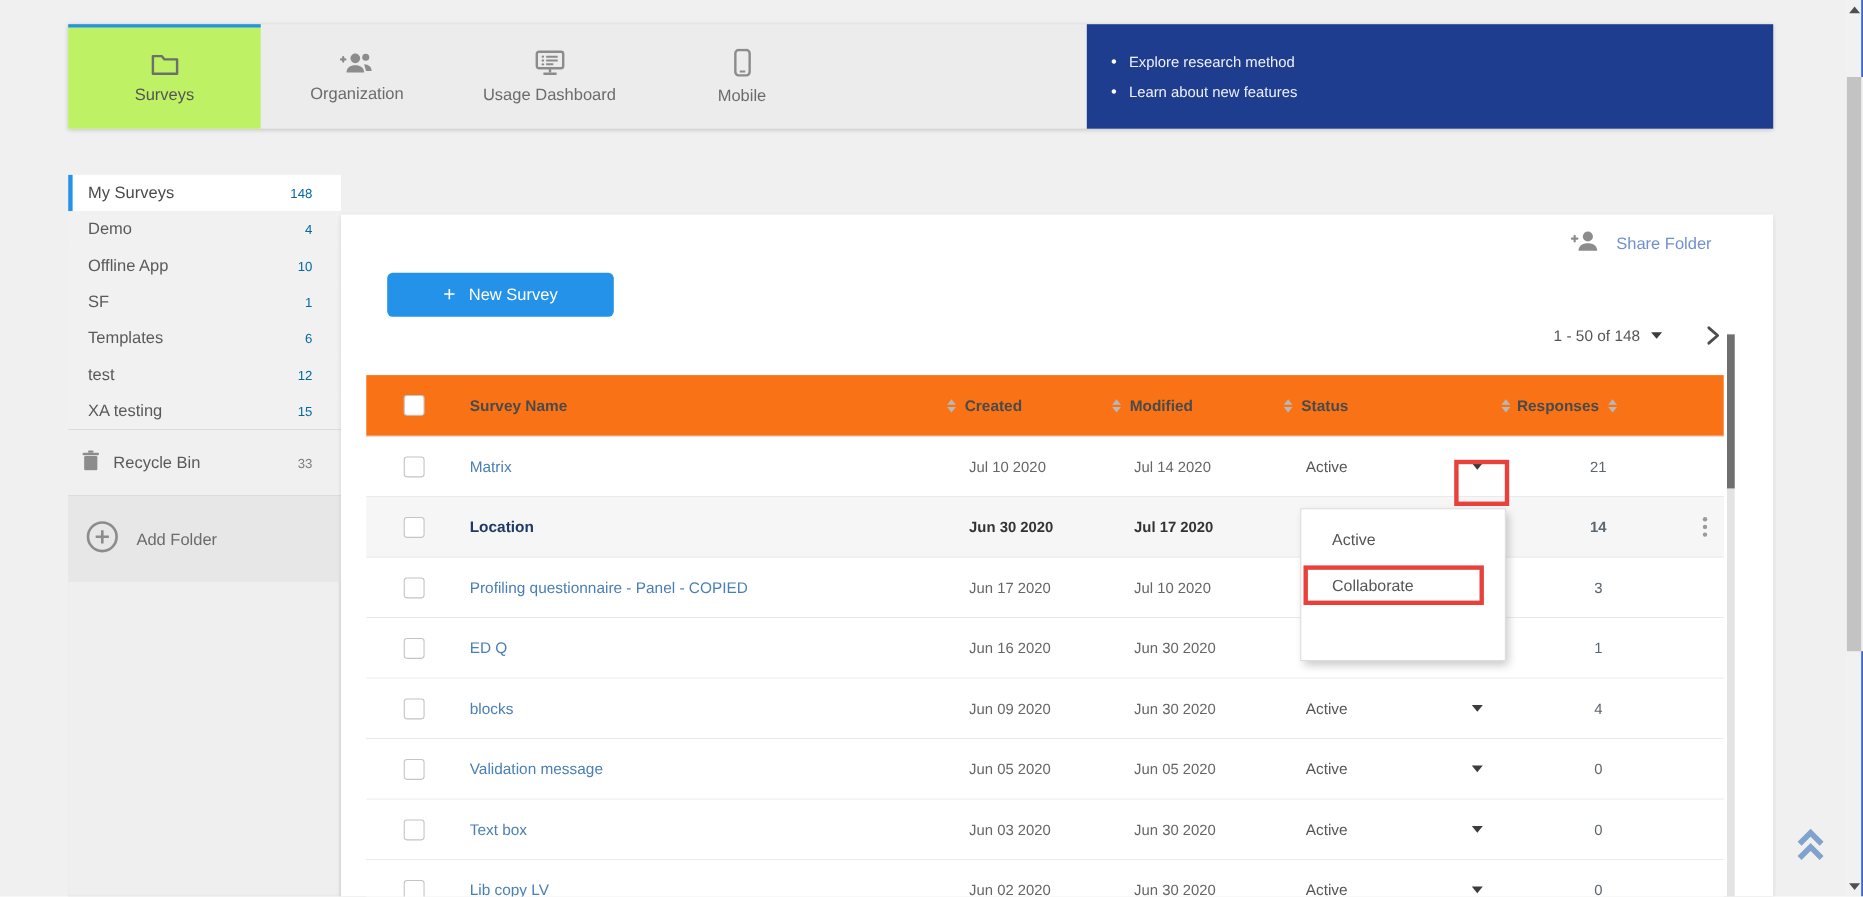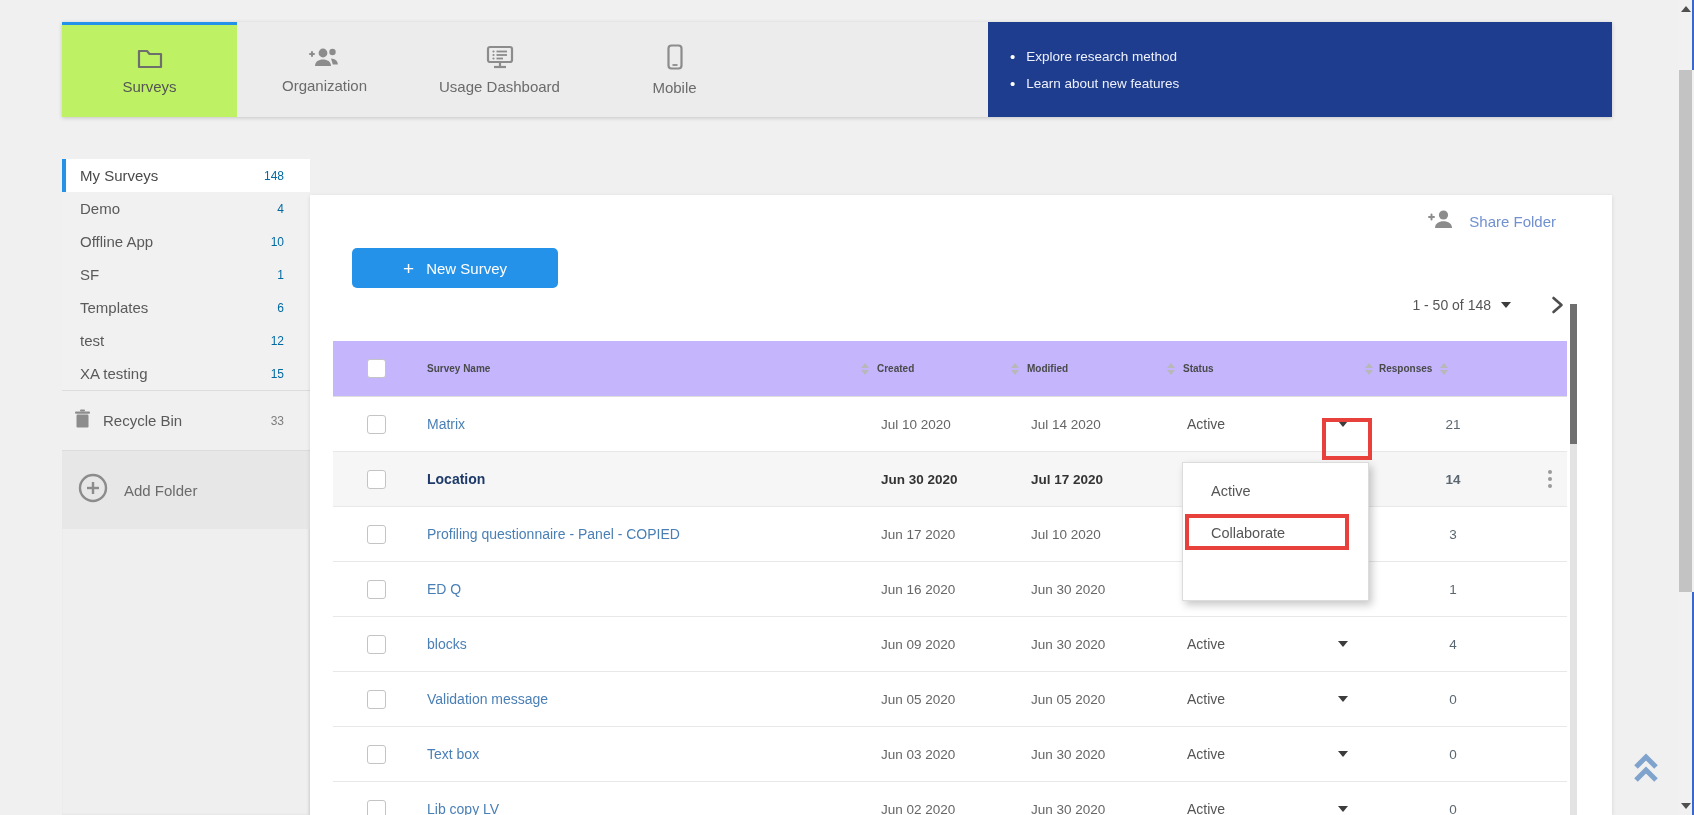--- a/index.html
+++ b/index.html
@@ -42,21 +42,21 @@
   .new-survey-btn .plus{font-size:19px;font-weight:400;line-height:1;}
   .pagination{position:absolute;top:101px;right:48px;display:flex;align-items:center;gap:40px;}
   .page-range{display:flex;align-items:center;gap:10px;cursor:pointer;}
   .page-range .pr-label{font-size:14px;color:#555;}
   .caret-down{width:0;height:0;border-left:5px solid transparent;border-right:5px solid transparent;border-top:6px solid #3c3c3c;display:inline-block;}
   .caret-up{width:0;height:0;border-left:5px solid transparent;border-right:5px solid transparent;border-bottom:6px solid #3c3c3c;display:inline-block;}
   .next-page{cursor:pointer;display:flex;align-items:center;}
   
   .table{position:absolute;left:23px;top:146px;width:1234px;}
   .trow,.thead{display:grid;grid-template-columns:60px 488px 150px 156px 126px 60px 160px 34px;align-items:center;}
-  .thead{height:56px;background:#c4b5fd;border-bottom:1px solid #dedede;font-weight:700;color:#4a4a4a;font-size:10px;}
+  .thead{height:56px;background:#f97316;border-bottom:1px solid #dedede;font-weight:700;color:#4a4a4a;font-size:14px;}
   .trow{height:55px;border-bottom:1px solid #e8e8e8;background:#ffffff;font-size:13.5px;color:#666;}
   .trow.selected{background:#f6f6f6;font-weight:700;color:#333;}
   .cb{width:19px;height:19px;border:1px solid #c4c4c4;border-radius:3px;background:#fff;margin-left:34px;cursor:pointer;display:inline-block;}
   .cell-name{padding-left:34px;color:#4a7fb5;cursor:pointer;font-size:14px;}
   .trow.selected .cell-name{color:#1e3a69;font-weight:700;}
   .cell-status{font-size:14px;color:#555;}
   .trow.selected .cell-status{color:#333;}
   .cell-caret{display:flex;justify-content:center;cursor:pointer;}
   .cell-resp{text-align:center;color:#5b6770;}
   .cell-kebab{display:flex;flex-direction:column;align-items:center;gap:3px;cursor:pointer;}

